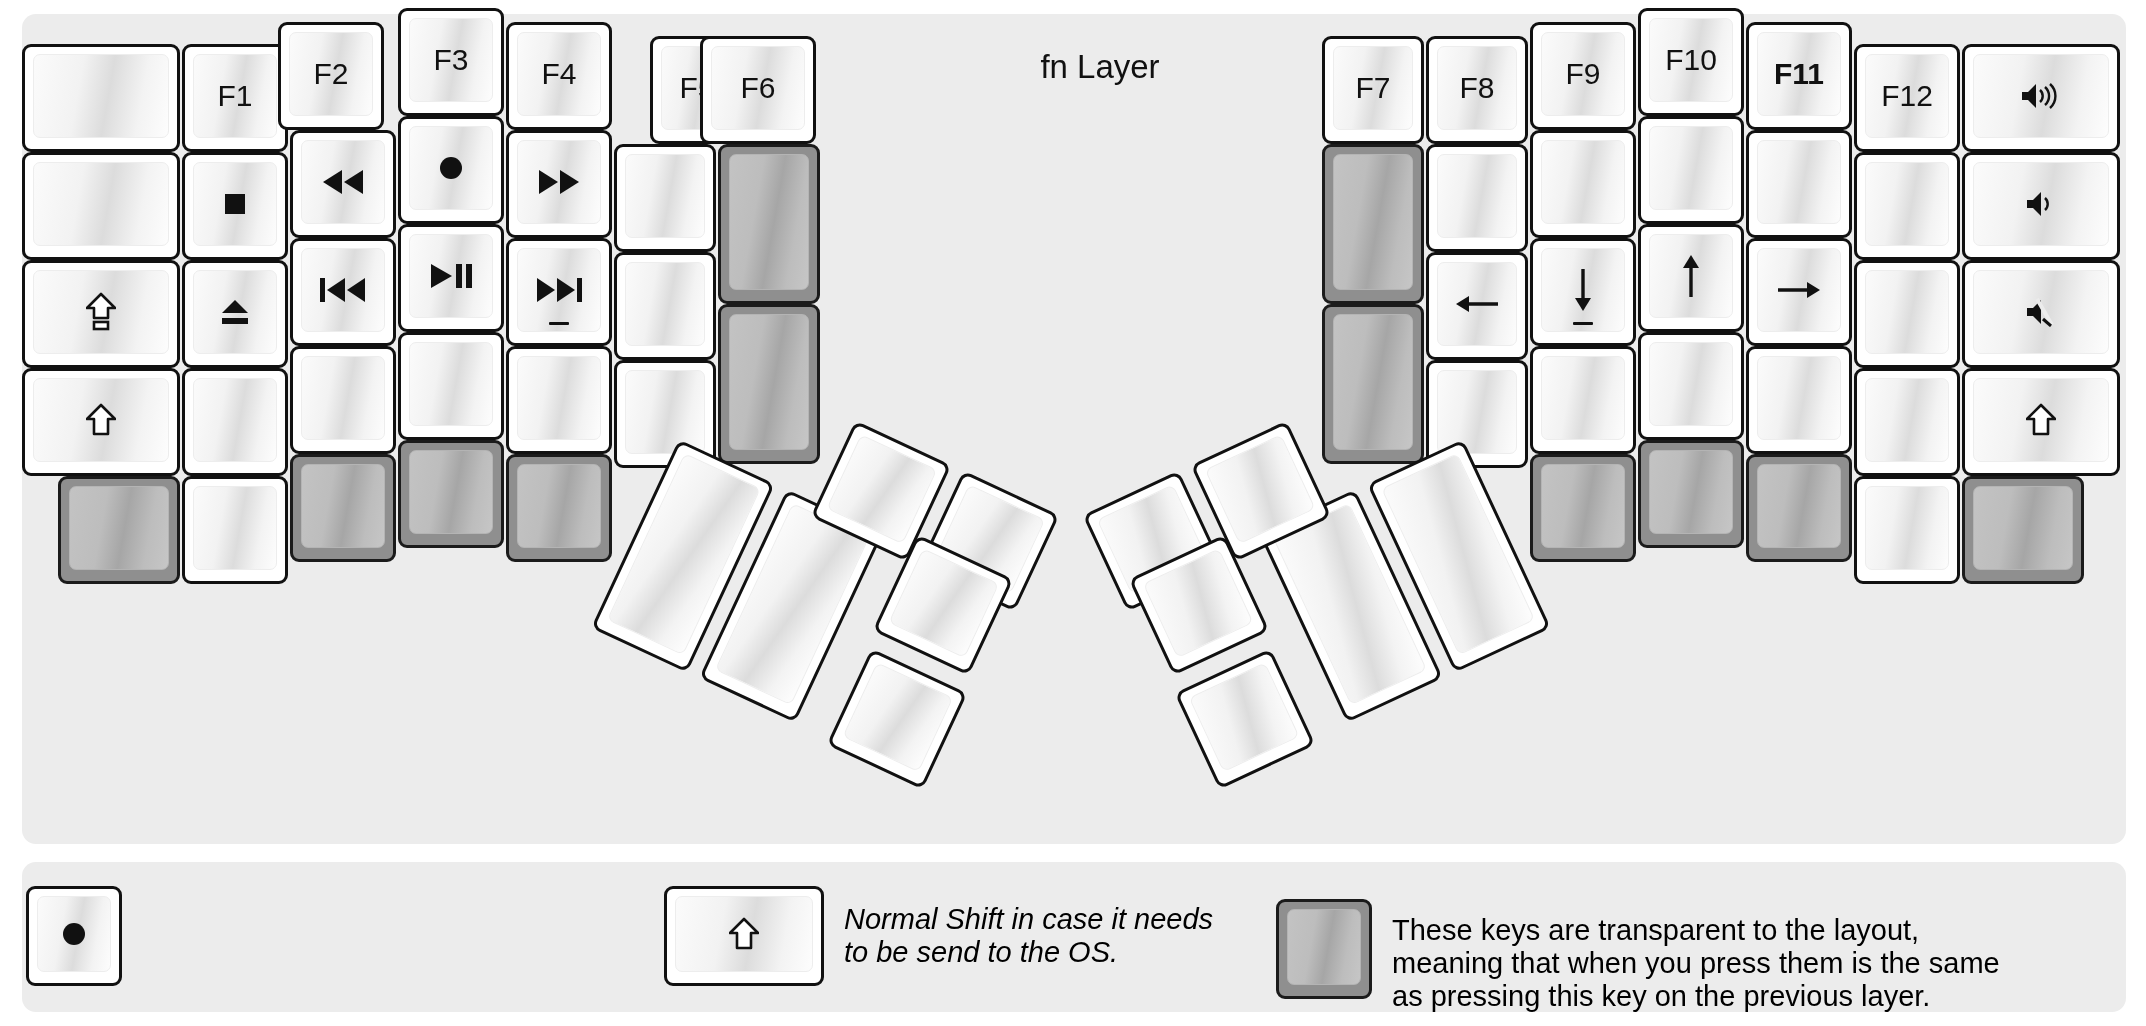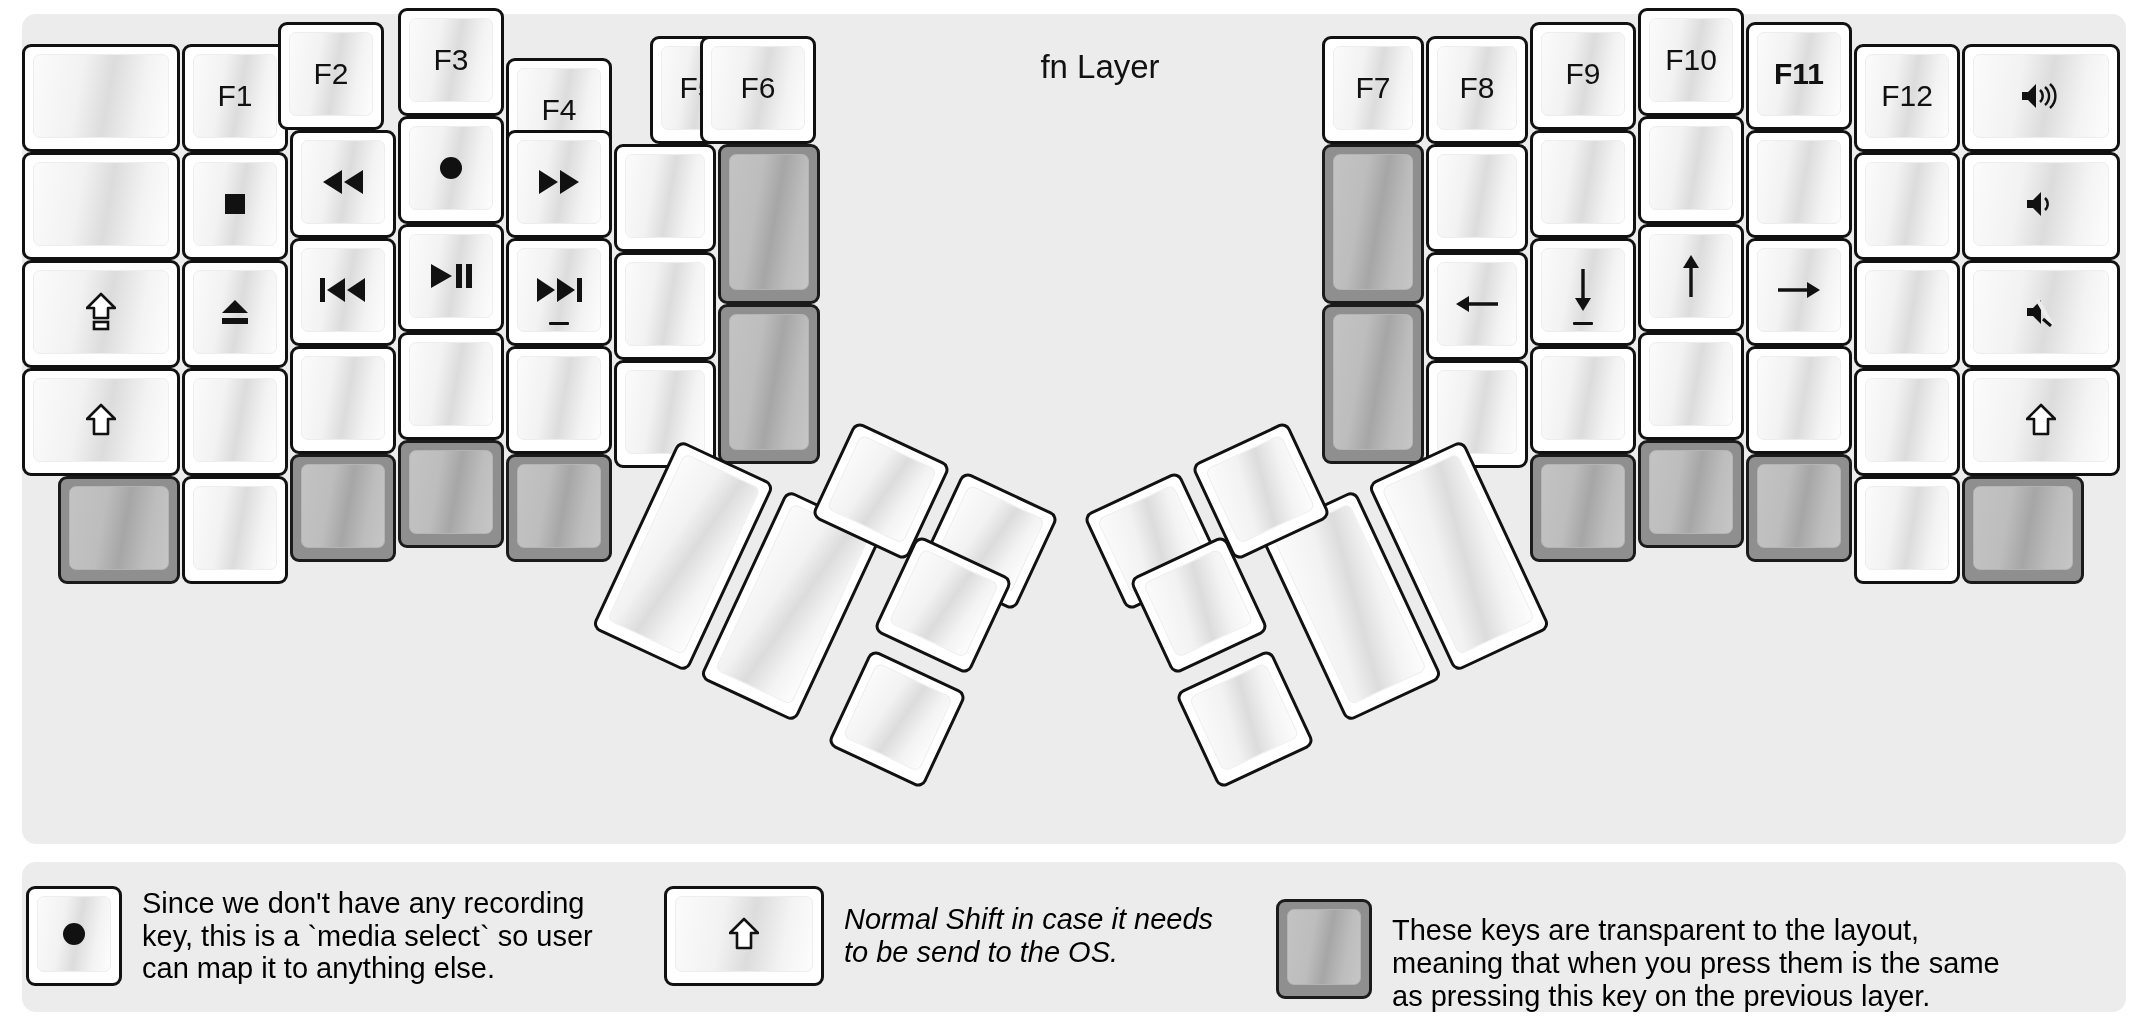--- a/index.html
+++ b/index.html
@@ -181,21 +181,21 @@
       <div class="key" style="left: 398px; top: 332px; width: 106px; height: 108px;">
         <div class="top">
           <span class="lbl"></span>
         </div>
       </div>
       <div class="key trans" style="left: 398px; top: 440px; width: 106px; height: 108px;">
         <div class="top">
           <span class="lbl"></span>
         </div>
       </div>
-      <div class="key" style="left: 506px; top: 22px; width: 106px; height: 108px; margin-top: 36px;">
+      <div class="key" style="left: 506px; top: 22px; width: 106px; height: 108px;">
         <div class="top">
           <span class="lbl">F4</span>
         </div>
       </div>
       <div class="key" style="left: 506px; top: 130px; width: 106px; height: 108px;">
         <div class="top">
           <span class="lbl">
             <svg width="44" height="28" viewBox="0 0 44 28">
               <polygon points="2,2 2,26 21,14" fill="#111"></polygon>
               <polygon points="23,2 23,26 42,14" fill="#111"></polygon>
@@ -530,23 +530,20 @@
       <div class="lg-item" style="left: 26px; top: 886px;">
         <div class="key lg-key" style="left: 0px; top: 0px; width: 96px; height: 100px; position: relative;">
           <div class="top">
             <span class="lbl">
               <svg width="34" height="34" viewBox="0 0 34 34">
                 <circle cx="17" cy="17" r="11" fill="#111"></circle>
               </svg>
             </span>
           </div>
         </div>
-        <div class="lg-text" style="width: 560px;">Since we don't have any recording
-key, this is a `media select` so user
-can map it to anything else.</div>
       </div>
       <div class="lg-item" style="left: 664px; top: 886px;">
         <div class="key lg-key" style="left: 0px; top: 0px; width: 160px; height: 100px; position: relative;">
           <div class="top">
             <span class="lbl">
               <svg width="30" height="34" viewBox="0 0 30 34">
                 <polygon points="15,2 29,16 22,16 22,31 8,31 8,16 1,16" fill="#fff" stroke="#111" stroke-width="2.6" stroke-linejoin="round"></polygon>
               </svg>
             </span>
           </div>

